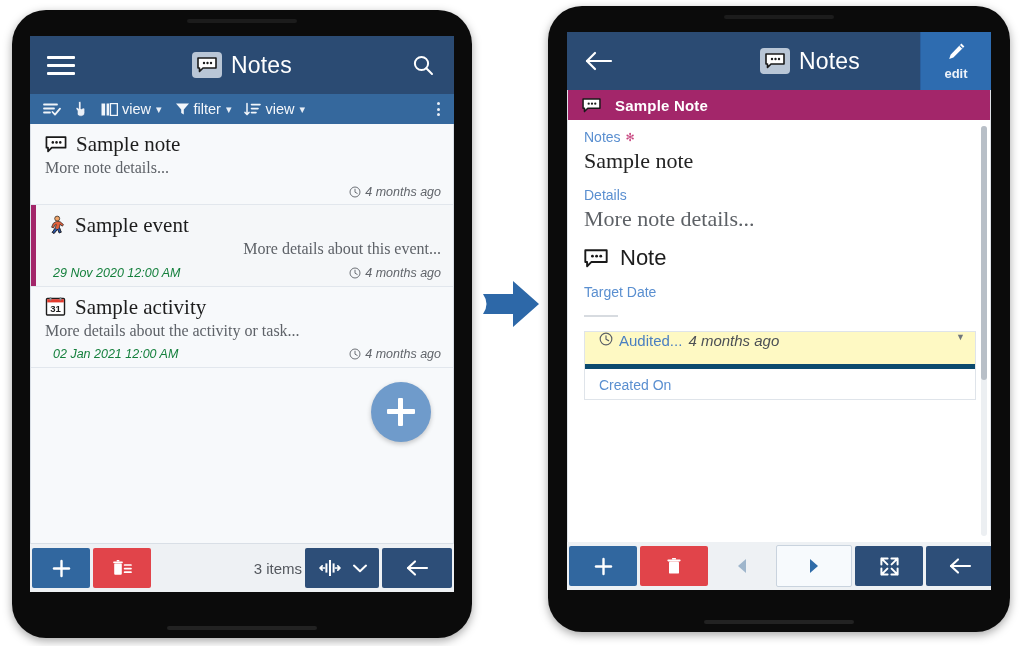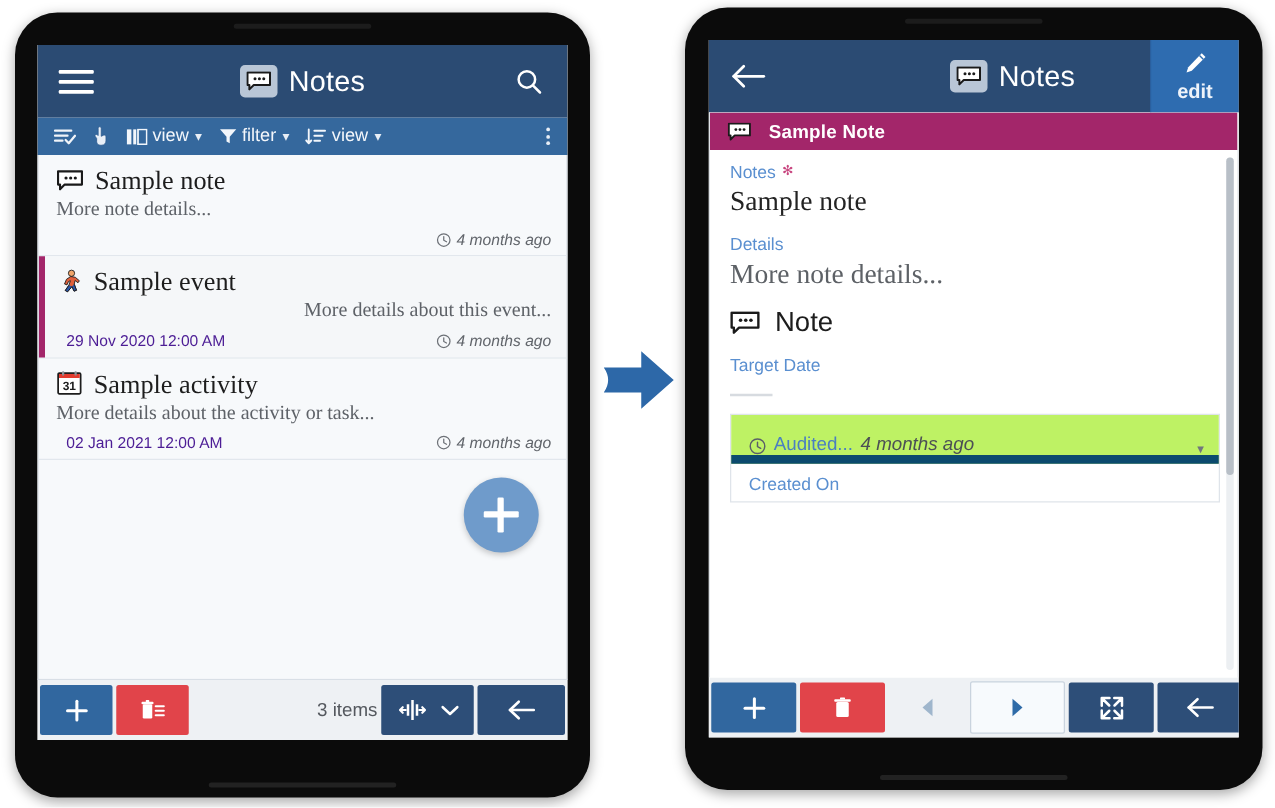--- a/index.html
+++ b/index.html
@@ -74,21 +74,21 @@
   .hamburger{width:28px;height:19px;display:flex;flex-direction:column;justify-content:space-between;}
   .hamburger i{display:block;height:3px;background:#ffffff;border-radius:1px;}
 
   .edit-btn{
     position:absolute;right:0;top:0;
     width:70px;height:58px;
     background:#2e6cb0;
     display:flex;flex-direction:column;align-items:center;justify-content:center;gap:3px;
     border-left:1px solid #2a5f9e;
   }
-  .edit-btn .lbl{font-size:16px;color:#eef3fa;font-weight:700;}
+  .edit-btn .lbl{font-size:13px;color:#eef3fa;font-weight:700;}
 
   
   .list-toolbar{
     height:30px;flex:0 0 30px;
     background:#35689d;
     display:flex;align-items:center;
     color:#f2f6fb;font-size:14px;
     padding:0 8px;gap:3px;
   }
   .tb-group{display:flex;align-items:center;gap:4px;padding:0 5px;height:100%;}
@@ -126,21 +126,21 @@
   }
   .row-sub{
     font-family:"Liberation Serif", serif;
     font-size:16px;color:#5e6268;margin-top:2px;line-height:1.2;
   }
   .row-meta{
     display:flex;align-items:center;justify-content:space-between;
     margin-top:6px;min-height:17px;
   }
   .row-date{
-    font-size:12.5px;color:#4c1d95;padding-left:8px;
+    font-size:12.5px;color:#15803d;padding-left:8px;font-style:italic;
   }
   .row-ago{
     display:flex;align-items:center;gap:4px;
     font-size:12.5px;color:#61656b;font-style:italic;
     margin-left:auto;
   }
   .filler{flex:1 1 auto;background:#f7f9fb;position:relative;}
   .fab{
     position:absolute;right:22px;top:14px;
     width:60px;height:60px;border-radius:50%;
@@ -212,22 +212,22 @@
     font-size:22px;color:#1d1d1d;margin-top:1px;
   }
   .f-empty-line{
     width:34px;height:2px;background:#d7dbe0;margin-top:13px;
   }
   .audit-card{
     margin:14px 14px 0 0;
     border:1px solid #dfe4ea;background:#ffffff;
   }
   .audit-head{
-    background:#bef264;border-bottom:7px solid #0c4a6e;
-    height:32px;display:flex;align-items:flex-end;padding:0 10px 0 14px;gap:6px;
+    background:#fef9c3;border-bottom:5px solid #0c4a6e;
+    height:32px;display:flex;align-items:flex-start;padding:0 10px 0 14px;gap:6px;
   }
   .audit-head .ah-text{font-size:15px;color:#4a7fc1;}
   .audit-head .ah-ago{font-size:15px;color:#4c5055;font-style:italic;}
   .audit-head .ah-caret{margin-left:auto;color:#70767d;font-size:9px;}
   .audit-body{padding:8px 14px 6px 14px;}
   .audit-body .ab-label{font-size:14px;color:#5a8fd0;}
   .audit-body .ab-value{font-size:15px;color:#232323;margin-top:1px;}
   .scrollbar{
     position:absolute;right:3px;top:6px;bottom:6px;width:6px;
     background:#eceff2;border-radius:3px;

